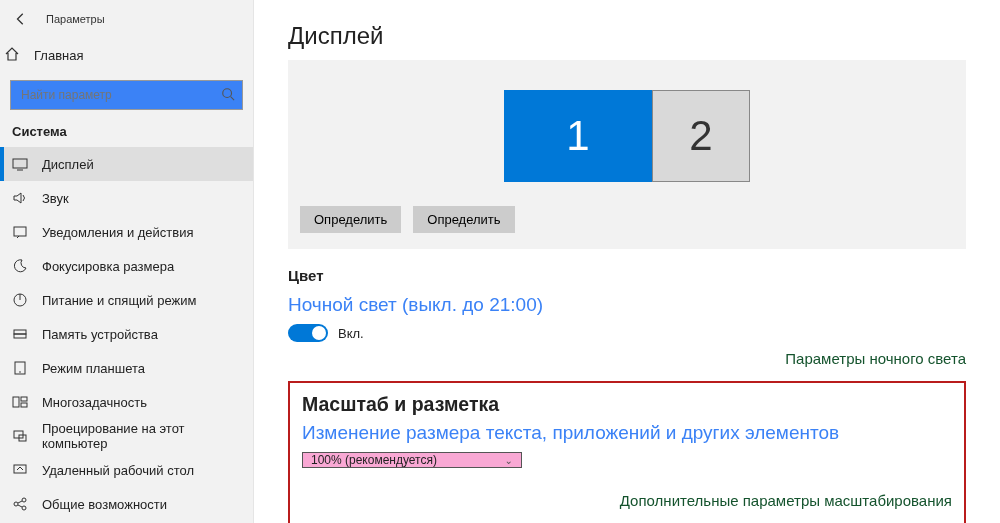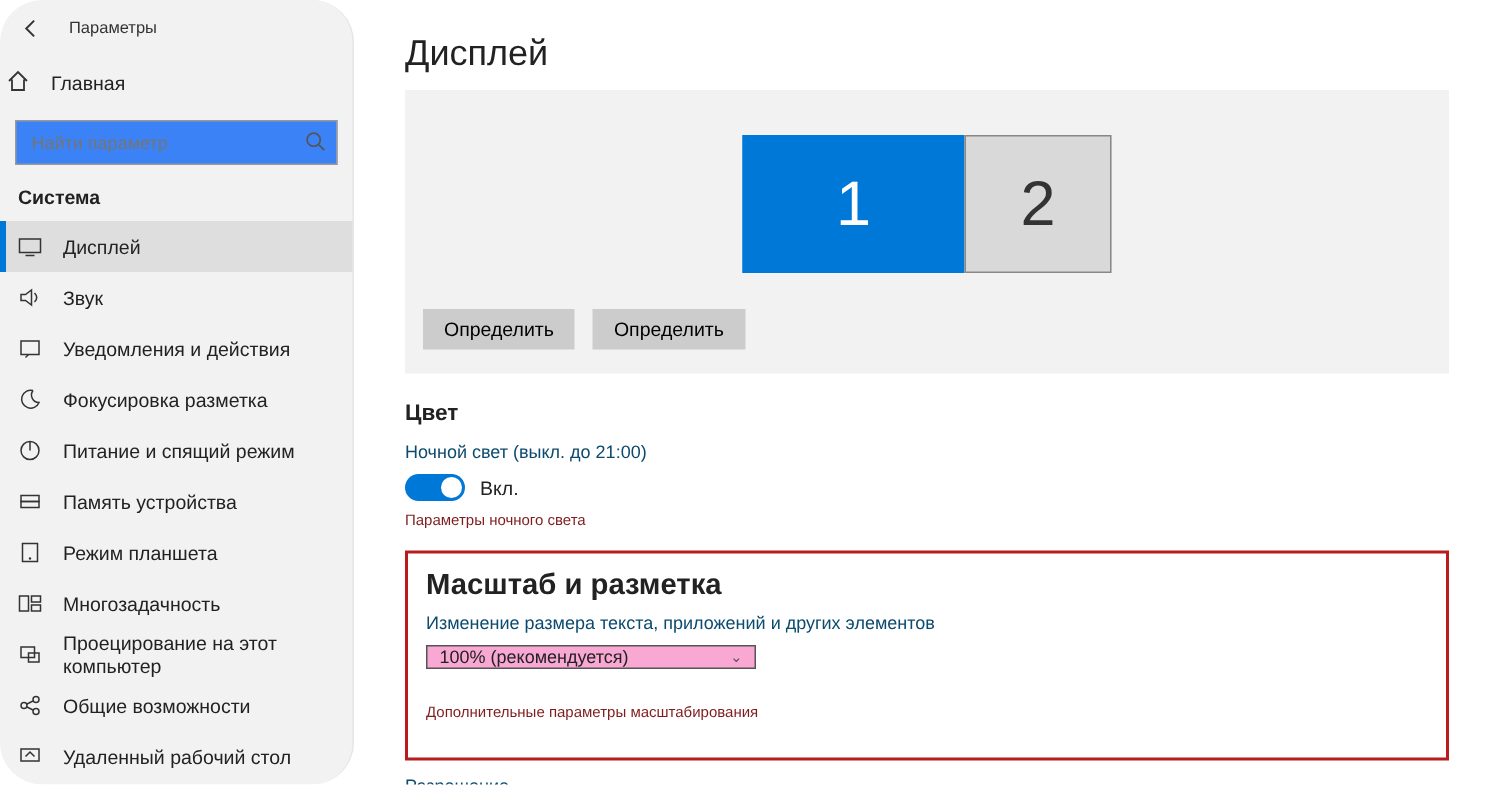--- a/index.html
+++ b/index.html
@@ -1,18 +1,18 @@
 <!DOCTYPE html>
 <html><head>
 <meta charset="utf-8">
 <style>
   * { box-sizing: border-box; margin: 0; padding: 0; font-family: "Segoe UI", sans-serif; }
   body { width: 1000px; height: 523px; background: #fff; display: flex; overflow: hidden; font-size: 13px; color: #222; }
 
-  .sidebar { width: 236px; background: #f2f2f2; border-right: 1px solid #e5e5e5; display: flex; flex-direction: column; border-radius: 28px; }
+  .sidebar { width: 254px; background: #f2f2f2; border-right: 1px solid #e5e5e5; display: flex; flex-direction: column; }
   .sidebar-header { display: flex; align-items: center; height: 38px; padding-left: 8px; }
   .back { width: 26px; height: 26px; display: flex; align-items: center; justify-content: center; cursor: pointer; }
   .sidebar-title { font-size: 11px; margin-left: 12px; color: #333; }
   .home-row { display: flex; align-items: center; height: 34px; padding-left: 4px; gap: 14px; cursor: pointer; }
   .search-wrap { margin: 8px 10px 10px 10px; position: relative; }
   .search-wrap input { width: 100%; height: 30px; border: 1px solid #999; padding: 0 30px 0 10px; font-size: 12px; background: #3b82f6; }
   .search-wrap .sicon { position: absolute; right: 8px; top: 7px; color: #555; }
   .section-title { font-weight: 600; font-size: 13px; padding: 4px 12px 8px 12px; }
   .nav { flex: 1; overflow-y: auto; }
   .nav-item { display: flex; align-items: center; height: 34px; padding-left: 12px; gap: 14px; cursor: pointer; }
@@ -26,25 +26,25 @@
   .monpanel { background: #f2f2f2; padding: 12px; }
   .monitors { display: flex; justify-content: center; align-items: center; height: 128px; }
   .mon { display: flex; align-items: center; justify-content: center; font-size: 42px; font-weight: 300; border: 1px solid #888; }
   .mon.primary { width: 148px; height: 92px; background: #0078d7; color: #fff; border-color: #0078d7; }
   .mon.secondary { width: 98px; height: 92px; background: #d9d9d9; color: #333; }
   .mon-actions { display: flex; justify-content: flex-start; gap: 12px; padding: 6px 4px 4px 0; }
   .btn { background: #ccc; border: none; padding: 6px 14px; font-size: 13px; cursor: pointer; }
 
   .section { margin-top: 18px; }
   .section h2 { font-weight: 600; font-size: 15px; margin-bottom: 10px; }
-  .subtext { font-size: 12px; margin-bottom: 8px; color: #0c4a6e; }
+  .subtext { font-size: 19px; margin-bottom: 8px; color: #3b82f6; }
   .toggle-row { display: flex; align-items: center; gap: 10px; margin-bottom: 8px; }
   .toggle { width: 40px; height: 18px; border-radius: 9px; background: #0078d7; position: relative; cursor: pointer; }
   .toggle::after { content: ""; position: absolute; right: 2px; top: 2px; width: 14px; height: 14px; border-radius: 50%; background: #fff; }
-  .link { color: #7f1d1d; font-size: 10px; cursor: pointer; }
+  .link { color: #14532d; font-size: 15px; cursor: pointer; text-align: right; }
 
   .highlight { border: 2px solid #b91c1c; padding: 10px 12px 24px 12px; margin-top: 14px; }
   .select { width: 220px; height: 16px; border: 1px solid #555; display: flex; align-items: center; justify-content: space-between; padding: 0 8px; font-size: 12px; cursor: pointer; background: #f9a8d4; }
   .select .chev { font-size: 10px; color: #555; }
 </style>
 </head>
 <body>
 
 <div class="sidebar">
   <div class="sidebar-header">
@@ -99,21 +99,21 @@
           </svg>
         </span>
       <span class="label">Уведомления и действия</span>
     </div>
     <div class="nav-item">
       <span class="icon">
           <svg width="16" height="16" viewBox="0 0 16 16">
             <path d="M10 2 A6 6 0 1 0 14 10 A5 5 0 0 1 10 2" stroke="#333" fill="none"></path>
           </svg>
         </span>
-      <span class="label">Фокусировка разметка</span>
+      <span class="label">Фокусировка размера</span>
     </div>
     <div class="nav-item">
       <span class="icon">
           <svg width="16" height="16" viewBox="0 0 16 16">
             <circle cx="8" cy="8" r="6" stroke="#333" fill="none"></circle>
             <line x1="8" y1="2" x2="8" y2="8" stroke="#333"></line>
           </svg>
         </span>
       <span class="label">Питание и спящий режим</span>
     </div>
@@ -146,41 +146,41 @@
       <span class="label">Многозадачность</span>
     </div>
     <div class="nav-item">
       <span class="icon">
           <svg width="16" height="16" viewBox="0 0 16 16">
             <rect x="2" y="3" width="9" height="7" stroke="#333" fill="none"></rect>
             <rect x="7" y="7" width="7" height="6" stroke="#333" fill="none"></rect>
           </svg>
         </span>
       <span class="label">Проецирование на этот компьютер</span>
+    </div>
+    <div class="nav-item">
+      <span class="icon">
+          <svg width="16" height="16" viewBox="0 0 16 16">
+            <rect x="2" y="3" width="12" height="8" stroke="#333" fill="none"></rect>
+            <path d="M5 8 L8 5 L11 8" stroke="#333" fill="none"></path>
+          </svg>
+        </span>
+      <span class="label">Удаленный рабочий стол</span>
     </div>
     <div class="nav-item">
       <span class="icon">
           <svg width="16" height="16" viewBox="0 0 16 16">
             <circle cx="4" cy="8" r="2" stroke="#333" fill="none"></circle>
             <circle cx="12" cy="4" r="2" stroke="#333" fill="none"></circle>
             <circle cx="12" cy="12" r="2" stroke="#333" fill="none"></circle>
             <line x1="6" y1="7" x2="10" y2="5" stroke="#333"></line>
             <line x1="6" y1="9" x2="10" y2="11" stroke="#333"></line>
           </svg>
         </span>
       <span class="label">Общие возможности</span>
-    </div>
-    <div class="nav-item">
-      <span class="icon">
-          <svg width="16" height="16" viewBox="0 0 16 16">
-            <rect x="2" y="3" width="12" height="8" stroke="#333" fill="none"></rect>
-            <path d="M5 8 L8 5 L11 8" stroke="#333" fill="none"></path>
-          </svg>
-        </span>
-      <span class="label">Удаленный рабочий стол</span>
     </div>
     <div class="nav-item">
       
       
     </div>
   </div>
 </div>
 
 <div class="main">
   <h1>Дисплей</h1>

